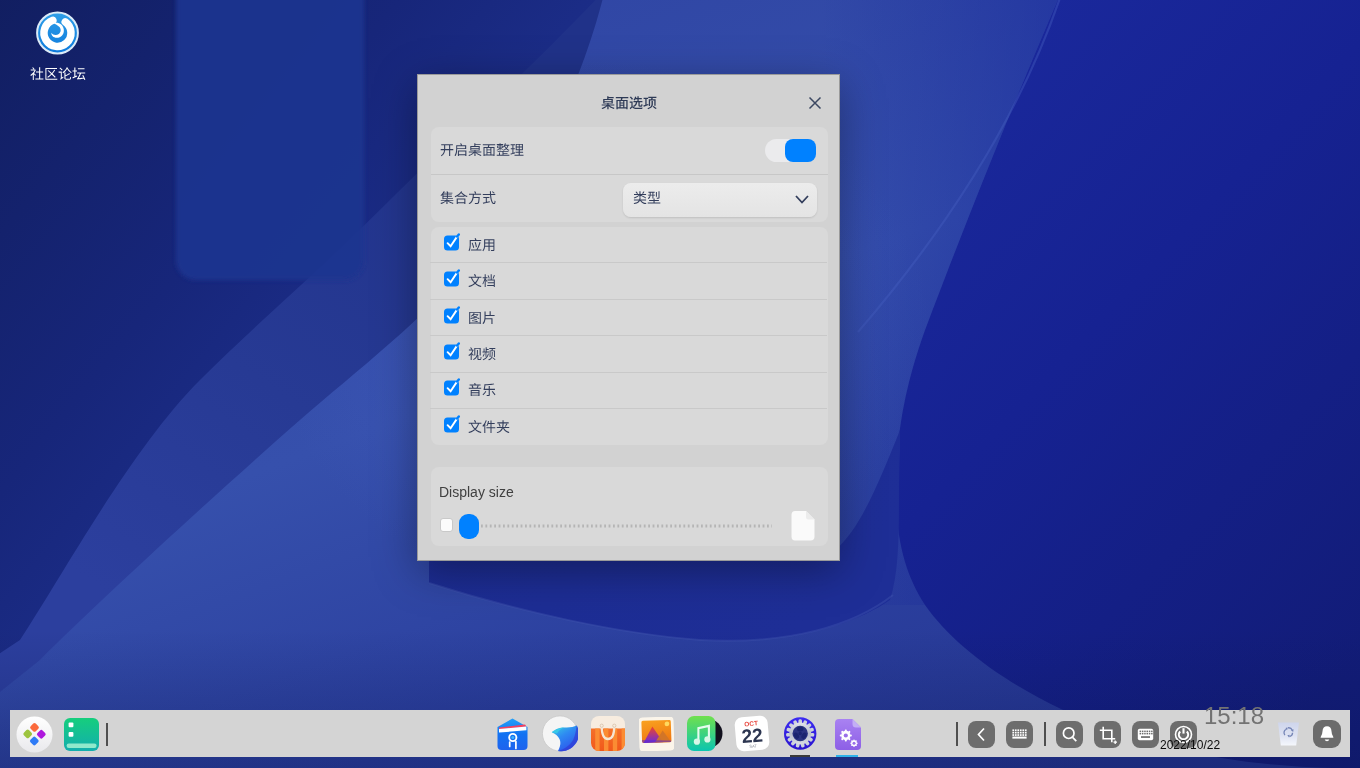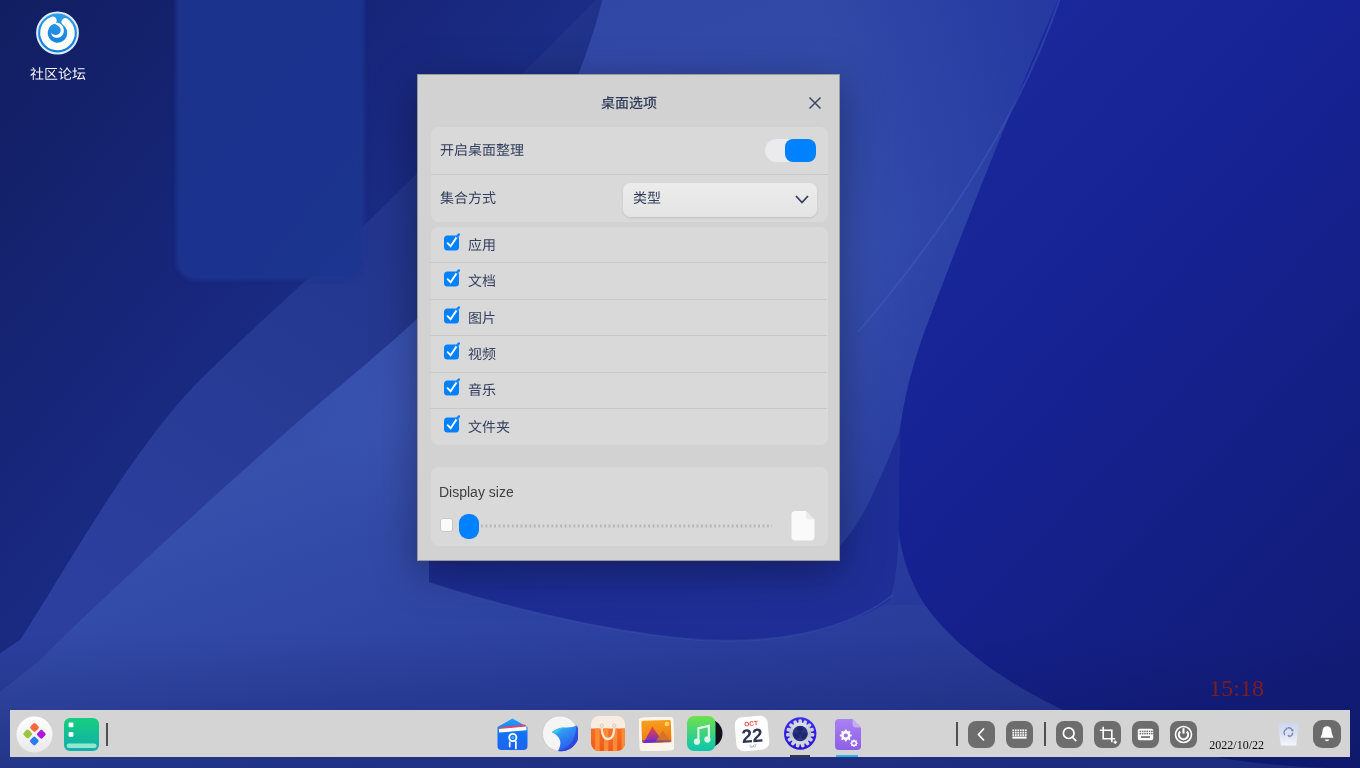--- a/index.html
+++ b/index.html
@@ -413,22 +413,22 @@
         <rect x="16.8" y="11.9" width="1.5" height="1.5"></rect>
         <rect x="19.1" y="11.9" width="1.5" height="1.5"></rect>
 <rect x="9" y="15.2" width="9" height="1.7"></rect>
       </g>
     </svg>
 <svg class="abs" style="left:1170px;top:720.5px" width="27" height="27" viewBox="0 0 27 27">
 <circle cx="13.5" cy="13.5" r="8" stroke="#ffffff" stroke-width="1.6" fill="none"></circle>
 <path d="M10.2,10.4 A4.6,4.6 0 1 0 16.8,10.4" stroke="#ffffff" stroke-width="2.1" fill="none"></path>
 <path d="M13.5,7.2 L13.5,12.6" stroke="#ffffff" stroke-width="2.1"></path>
     </svg>
-<div class="abs" style="left:1160px;top:677px;width:104px;height:22px;font-family:Liberation Serif, serif;font-size:24px;color:#7f1d1d;text-align:right;line-height:22.5px">15:18</div>
-<div class="abs" style="left:1160px;top:740px;width:104px;height:12px;font-family:Liberation Serif, serif;font-size:12px;color:#0c0c0c;text-align:right;line-height:11px">2022/10/22</div>
+<div class="abs" style="left:1160px;top:705px;width:104px;height:22px;font-family:Liberation Sans, sans-serif;font-size:24px;color:#737373;text-align:right;line-height:22.5px">15:18</div>
+<div class="abs" style="left:1160px;top:740px;width:104px;height:12px;font-family:Liberation Sans, sans-serif;font-size:12px;color:#0c0c0c;text-align:left;line-height:11px">2022/10/22</div>
 <svg class="abs" style="left:1277px;top:722px" width="23" height="24" viewBox="0 0 23 24">
 <defs>
         <linearGradient id="tr" x1="0" y1="0" x2="0" y2="1">
           <stop offset="0" stop-color="#ced5ec"></stop>
           <stop offset="0.55" stop-color="#dde2f2"></stop>
           <stop offset="1" stop-color="#f5f7fc"></stop>
         </linearGradient>
       </defs>
 <path d="M1,0.5 L22,0.5 L19.2,23.5 L3.8,23.5 Z" fill="url(#tr)"></path>
 <g stroke="#6b7cb0" stroke-width="1.3" fill="none" opacity="0.9">

